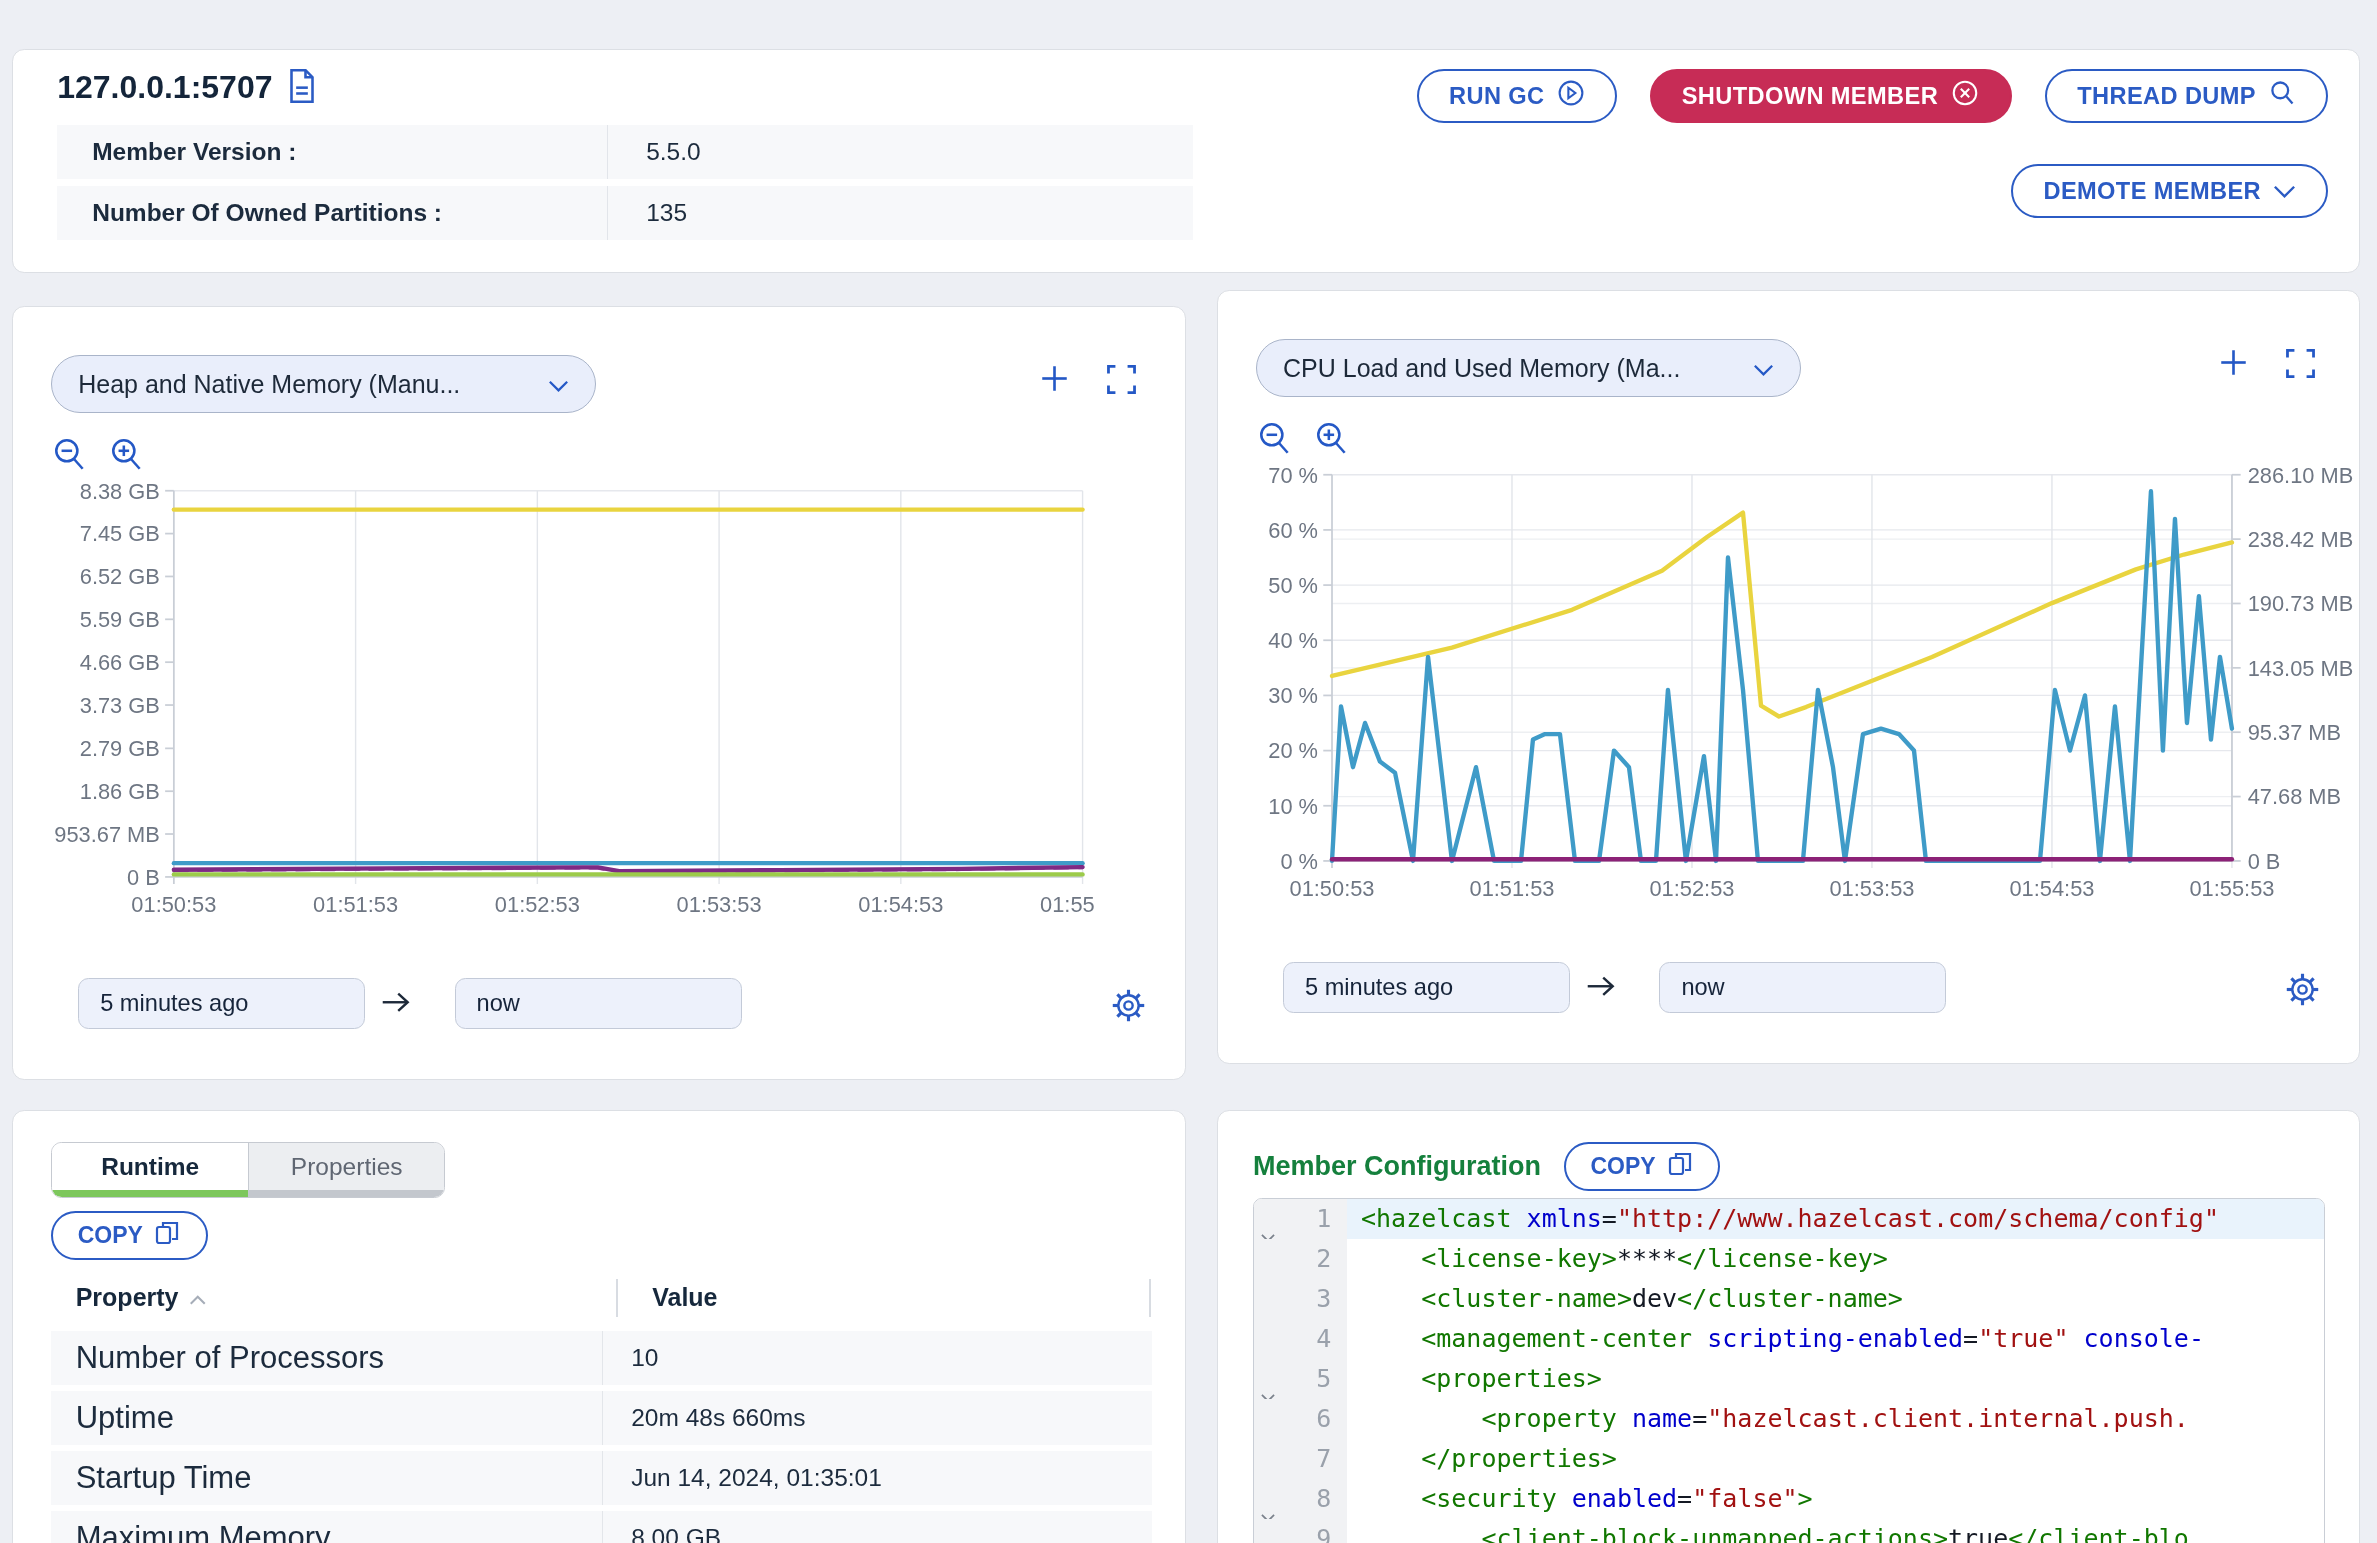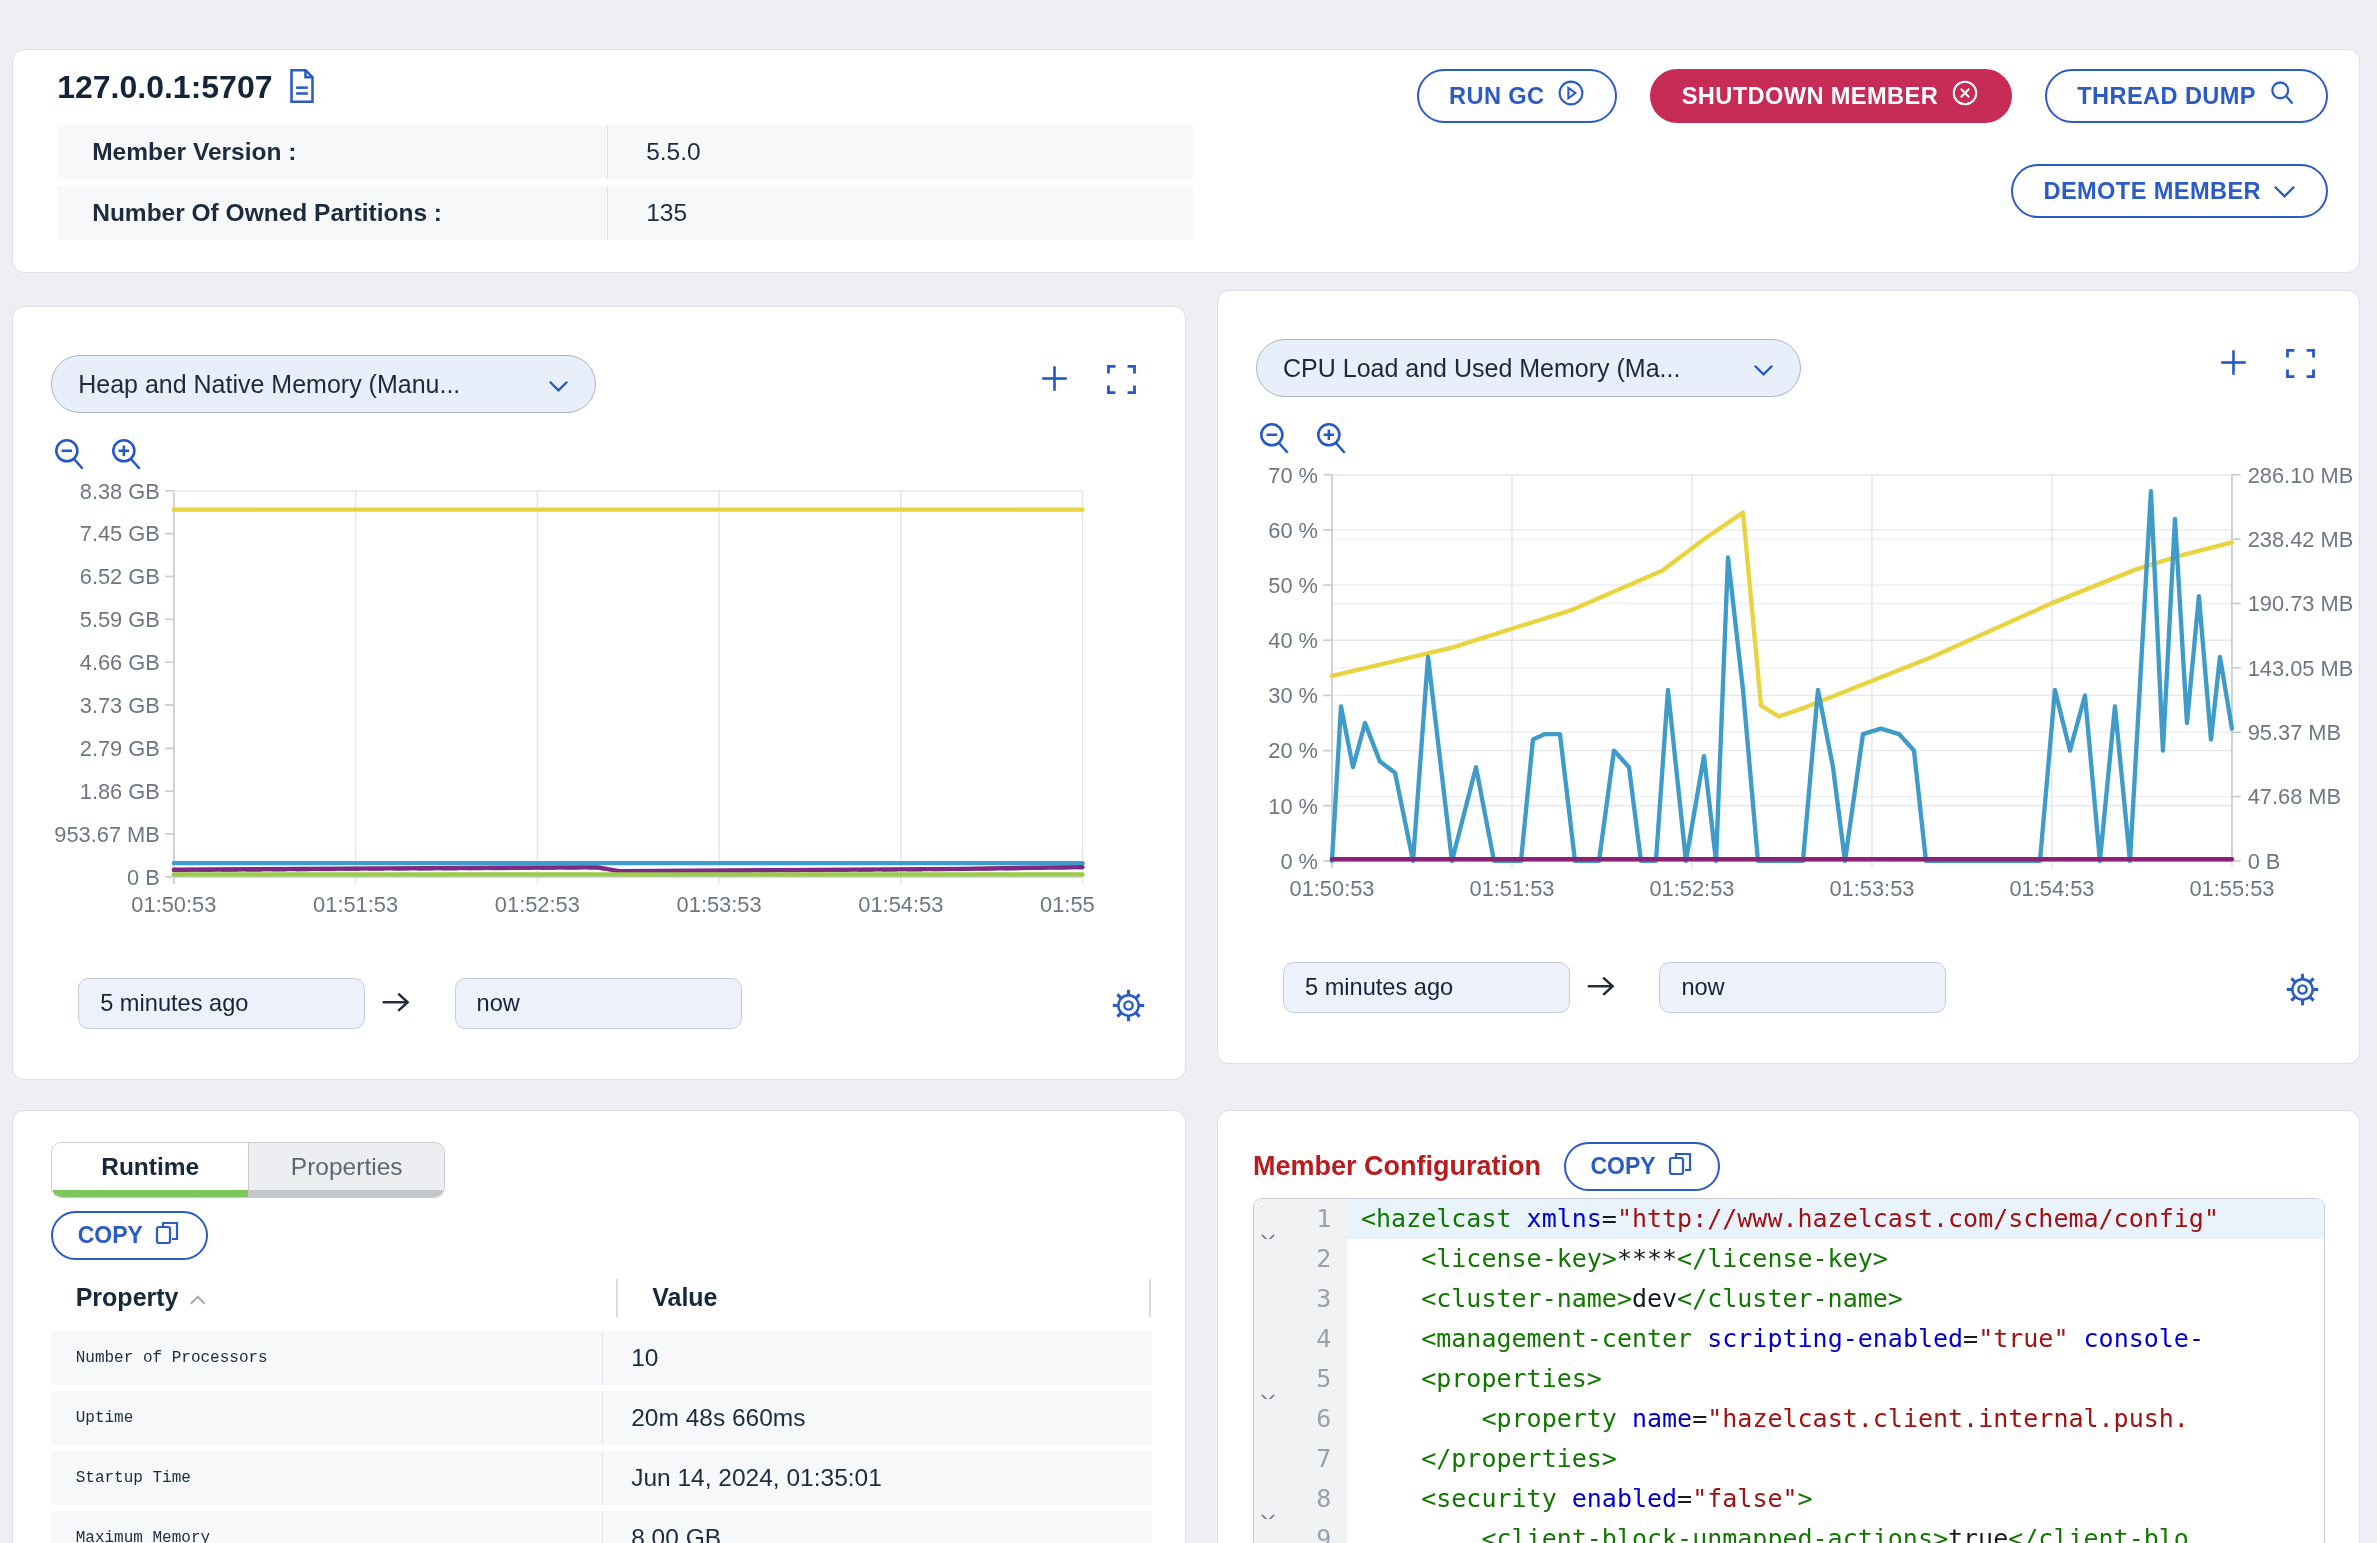--- a/index.html
+++ b/index.html
@@ -41,27 +41,27 @@
   .tab.active { background:#fff; color:#16283c; font-weight:700; border-bottom:7px solid #7dc75c; }
   .tab.inactive { background:#eceef1; color:#5f6672; border-left:1.7px solid #c6cad1; border-bottom:7px solid #c3c7cd; }
   .copy-btn { display:inline-flex; align-items:center; gap:12.2px; height:49px; padding:0 24.5px; border:2.6px solid #2b5bc4; border-radius:30px; background:#fff; color:#2b5bc4; font-size:23px; font-weight:600; cursor:pointer; }
   #runtime-copy { position:absolute; left:38px; top:100px; }
   .rt-header { position:absolute; left:38px; top:168px; width:1101px; height:42px; }
   .rt-header .col-prop { position:absolute; left:24.5px; top:3.5px; font-size:25px; font-weight:700; color:#16283c; display:flex; gap:10.5px; align-items:center; }
   .rt-header .col-val { position:absolute; left:601px; top:3.5px; font-size:25px; font-weight:700; color:#16283c; }
   .vdiv { position:absolute; top:0; width:1.7px; height:38px; background:#d8dce2; }
   .rt-rows { position:absolute; left:38px; top:220px; width:1101px; }
   .rt-row { display:flex; height:54px; background:#f7f8fa; margin-bottom:6.1px; }
-  .rt-prop { width:552px; display:flex; align-items:center; padding-left:24.5px; font-size:16px; color:#1c2b3d; border-right:1.7px solid #e3e6ea;font-family:Liberation Mono, monospace; }
+  .rt-prop { width:552px; display:flex; align-items:center; padding-left:24.5px; font-size:31px; color:#1c2b3d; border-right:1.7px solid #e3e6ea; }
   .rt-val { flex:1; display:flex; align-items:center; padding-left:28px; font-size:24.5px; color:#1c2b3d; }
 
   
   #config-card { left:1217px; top:1110px; width:1143px; height:542px; }
   .config-head { position:absolute; left:35px; top:31px; display:flex; align-items:center; gap:23px; }
-  .config-title { font-size:27px; font-weight:600; color:#b91c1c; }
+  .config-title { font-size:27px; font-weight:600; color:#15803d; }
   .code-box { position:absolute; left:35px; top:87px; width:1072px; height:559px; border:1.7px solid #c9ced6; border-radius:8.7px; overflow:hidden; background:#fff; font-family:"DejaVu Sans Mono", monospace; }
   .code-line { display:flex; height:40px; }
   .cl-gut { width:93px; flex:0 0 93px; background:#f1f2f4; color:#9aa1ab; font-size:25px; line-height:40px; text-align:right; padding-right:15.7px; position:relative; }
   .fold { position:absolute; left:7px; top:15.7px; color:#7b828c; }
   .cl-code { flex:1; font-size:25px; line-height:40px; padding-left:14px; white-space:pre; overflow:hidden; }
   .code-line.active .cl-code { background:#e9f3fc; }
   .tk-t { color:#117700; } .tk-a { color:#0000cc; } .tk-s { color:#a11111; } .tk-x { color:#141924; }
 
   svg.chart text { font-family:"Liberation Sans", sans-serif; }
 </style>

